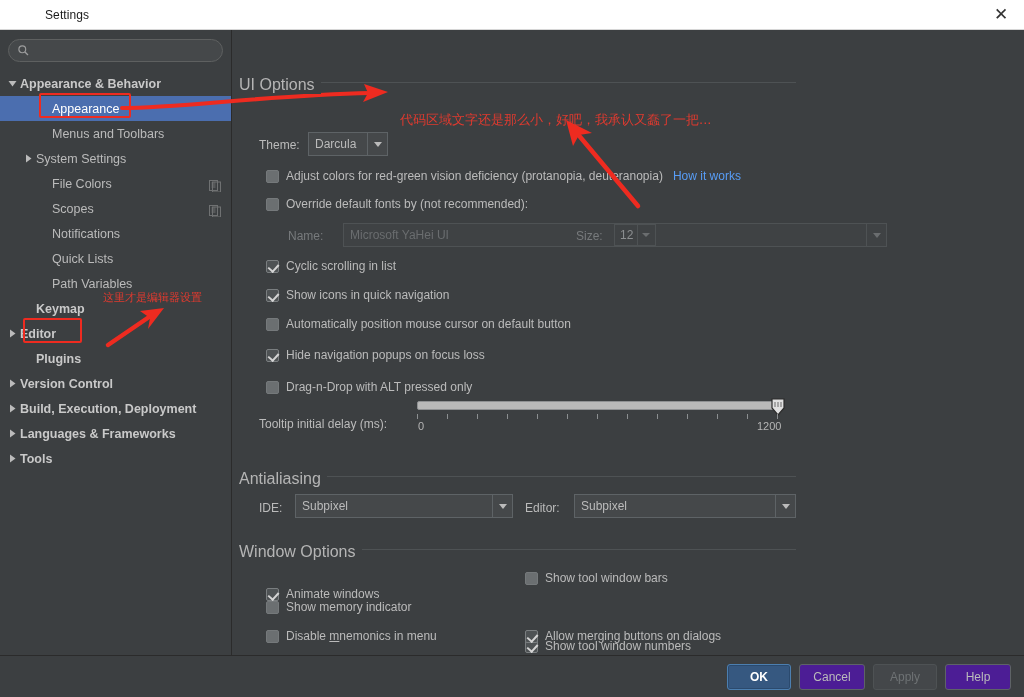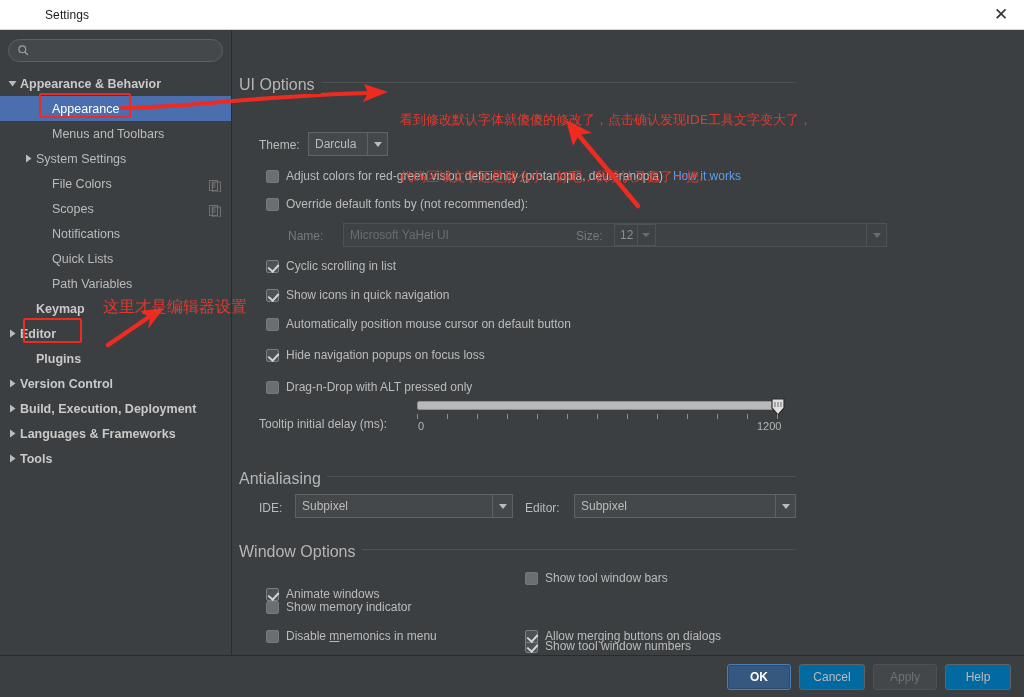--- a/index.html
+++ b/index.html
@@ -166,21 +166,21 @@
   .ticknum { position: absolute; font-size: 11px; color: #b5b5b5; top: 6px; }
 
   
   .footer {
     position: absolute; left: 0; top: 655px; width: 1024px; height: 42px;
     background: #3c3f41; border-top: 1px solid #2b2b2b;
   }
   .btn {
     position: absolute; top: 8px; height: 26px; border-radius: 3px;
     font-size: 12px; display: flex; align-items: center; justify-content: center;
-    border: 1px solid #5e6366; background: #0369a1; color: #bbbbbb; cursor: pointer;
+    border: 1px solid #5e6366; background: #4c1d95; color: #bbbbbb; cursor: pointer;
   }
   .btn.default {
     background: #365880; border-color: #4c7fb0; color: #ffffff; font-weight: bold;
     box-shadow: 0 0 0 1px #2b4a6e inset;
   }
   .btn.disabled { color: #6e7274; border-color: #4e5254; background: #44474a; }
 
   
   .anno {
     position: absolute; color: #e03a2f; font-size: 13px; line-height: 19px;
@@ -474,19 +474,18 @@
     <path d="M78 88 L 16 14" stroke="#ee2b20" stroke-width="4.5" fill="none" stroke-linecap="round"></path>
     <path d="M6 2 L 32 15 L 19 17 L 13 28 Z" fill="#ee2b20"></path>
   </svg>
 
   <svg class="arrow-svg" style="left:100px; top:305px; width:70px; height:45px;" viewBox="0 0 70 45">
     <path d="M8 40 L 52 10" stroke="#ee2b20" stroke-width="4.5" fill="none" stroke-linecap="round"></path>
     <path d="M64 3 L 40 6 L 50 13 L 48 24 Z" fill="#ee2b20"></path>
   </svg>
 
   <div class="anno" style="left:400px; top:72px;">
-    <div>看到修改默认字体就傻傻的修改了，点击确认发现IDE工具文字变大了，</div>
     <div>代码区域文字还是那么小，好吧，我承认又蠢了一把...</div>
   </div>
 
-  <div class="anno" style="left:103px; top:297px; font-size:16px;">这里才是编辑器设置</div>
+  <div class="anno" style="left:103px; top:288px; font-size:11px;">这里才是编辑器设置</div>
 
 </div>
 
 </body></html>

